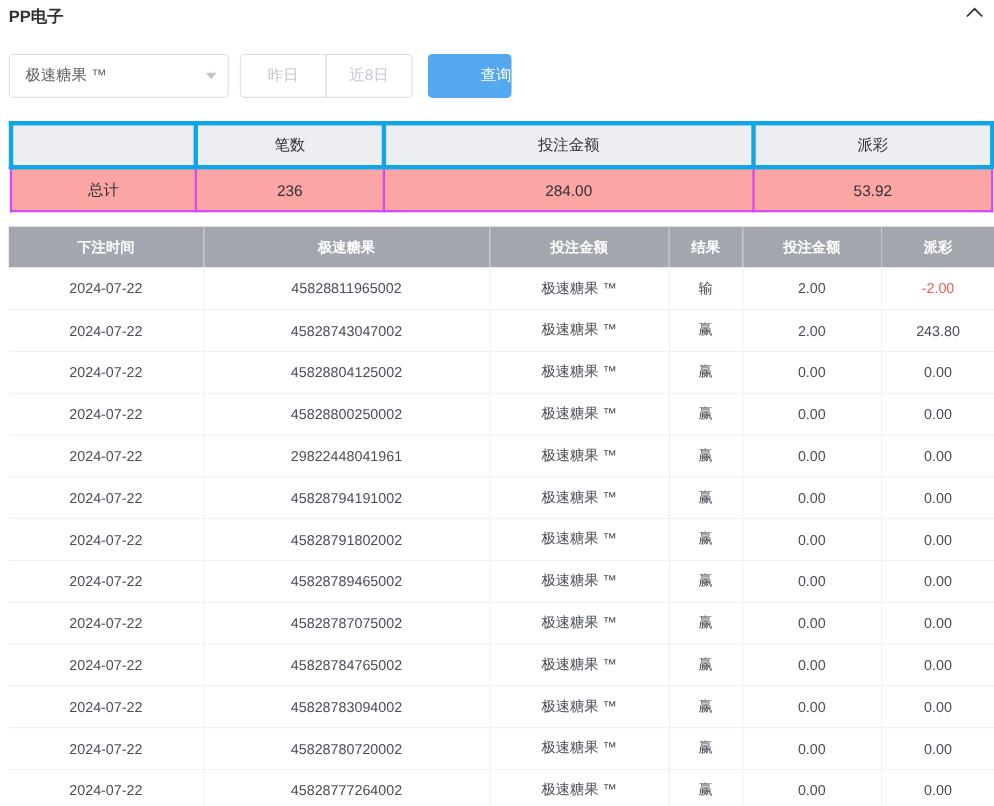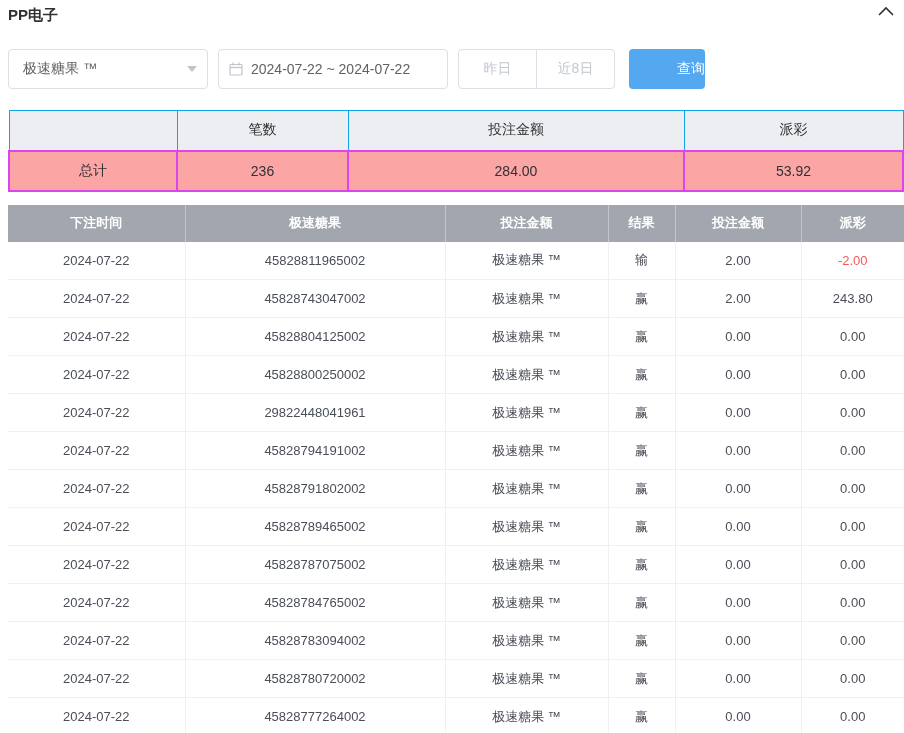--- a/index.html
+++ b/index.html
@@ -47,21 +47,21 @@
     background: #54a8f0; color: #ffffff; font-size: 14px; cursor: pointer;
     font-family: inherit;
     text-align: right;
   }
 
   
   table { border-collapse: collapse; table-layout: fixed; }
   .summary-table { width: 896px; margin-top: 21px; font-size: 14px; }
   .summary-table th {
     background: #eceef1; height: 40px; font-weight: normal; color: #303133;
-    border: 1px solid #0ea5e9; text-align: center;
+    border: 4px solid #0ea5e9; text-align: center;
   }
   .summary-table td {
     background: #fca5a5; height: 40px; color: #303133;
     border: 2px solid #d946ef; text-align: center;
   }
 
   
   .bet-table { width: 896px; margin-top: 13px; font-size: 13px; }
   .bet-table th {
     background: #a2a7af; color: #ffffff; font-weight: bold; height: 37px;
@@ -92,31 +92,20 @@
   <div class="filter-row">
     <div class="select-box">
       <span>极速糖果 ™</span>
       <span class="select-caret">
         <svg width="10" height="6" viewBox="0 0 10 6">
             <path d="M0 0 L5 6 L10 0 Z" fill="currentColor"></path>
           </svg>
       </span>
     </div>
 
-    <div class="date-box">
-      <span class="cal">
-        <svg width="14" height="14" viewBox="0 0 14 14">
-            <rect x="1" y="2.5" width="12" height="10.5" rx="1" fill="none" stroke="currentColor" stroke-width="1.2"></rect>
-            <line x1="1" y1="5.5" x2="13" y2="5.5" stroke="currentColor" stroke-width="1.2"></line>
-            <line x1="4" y1="0.5" x2="4" y2="3.5" stroke="currentColor" stroke-width="1.2"></line>
-            <line x1="10" y1="0.5" x2="10" y2="3.5" stroke="currentColor" stroke-width="1.2"></line>
-          </svg>
-      </span>
-      <span>2024-07-22 ~ 2024-07-22</span>
-    </div>
 
     <div class="btn-group">
       <button class="qbtn">昨日</button>
       <button class="qbtn">近8日</button>
     </div>
 
     <button class="search-btn">查询</button>
   </div>
 
   <table class="summary-table">

